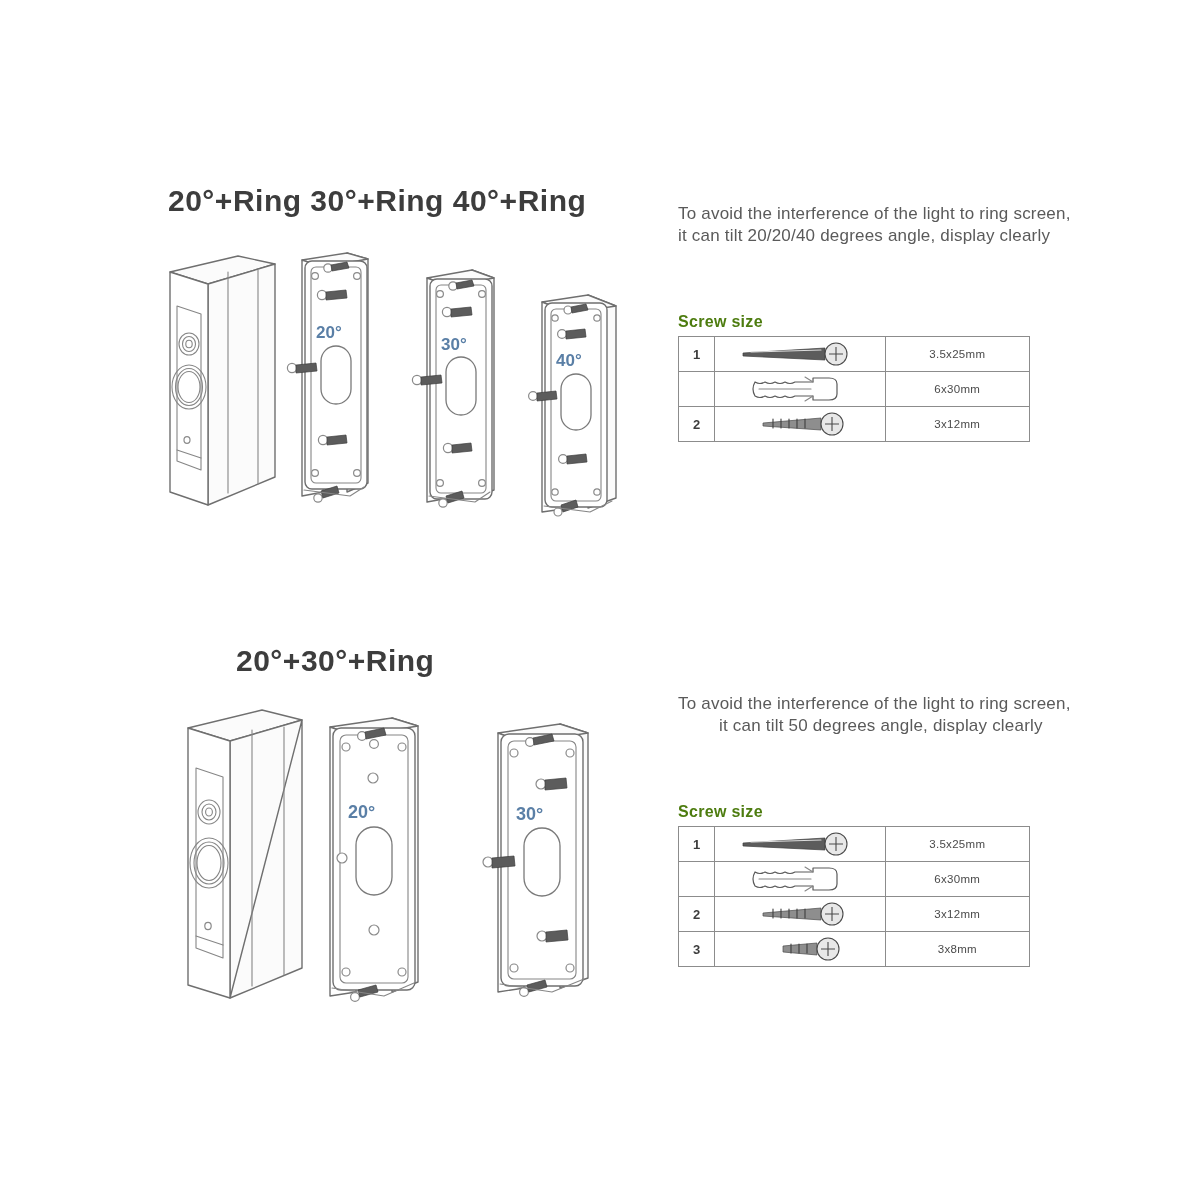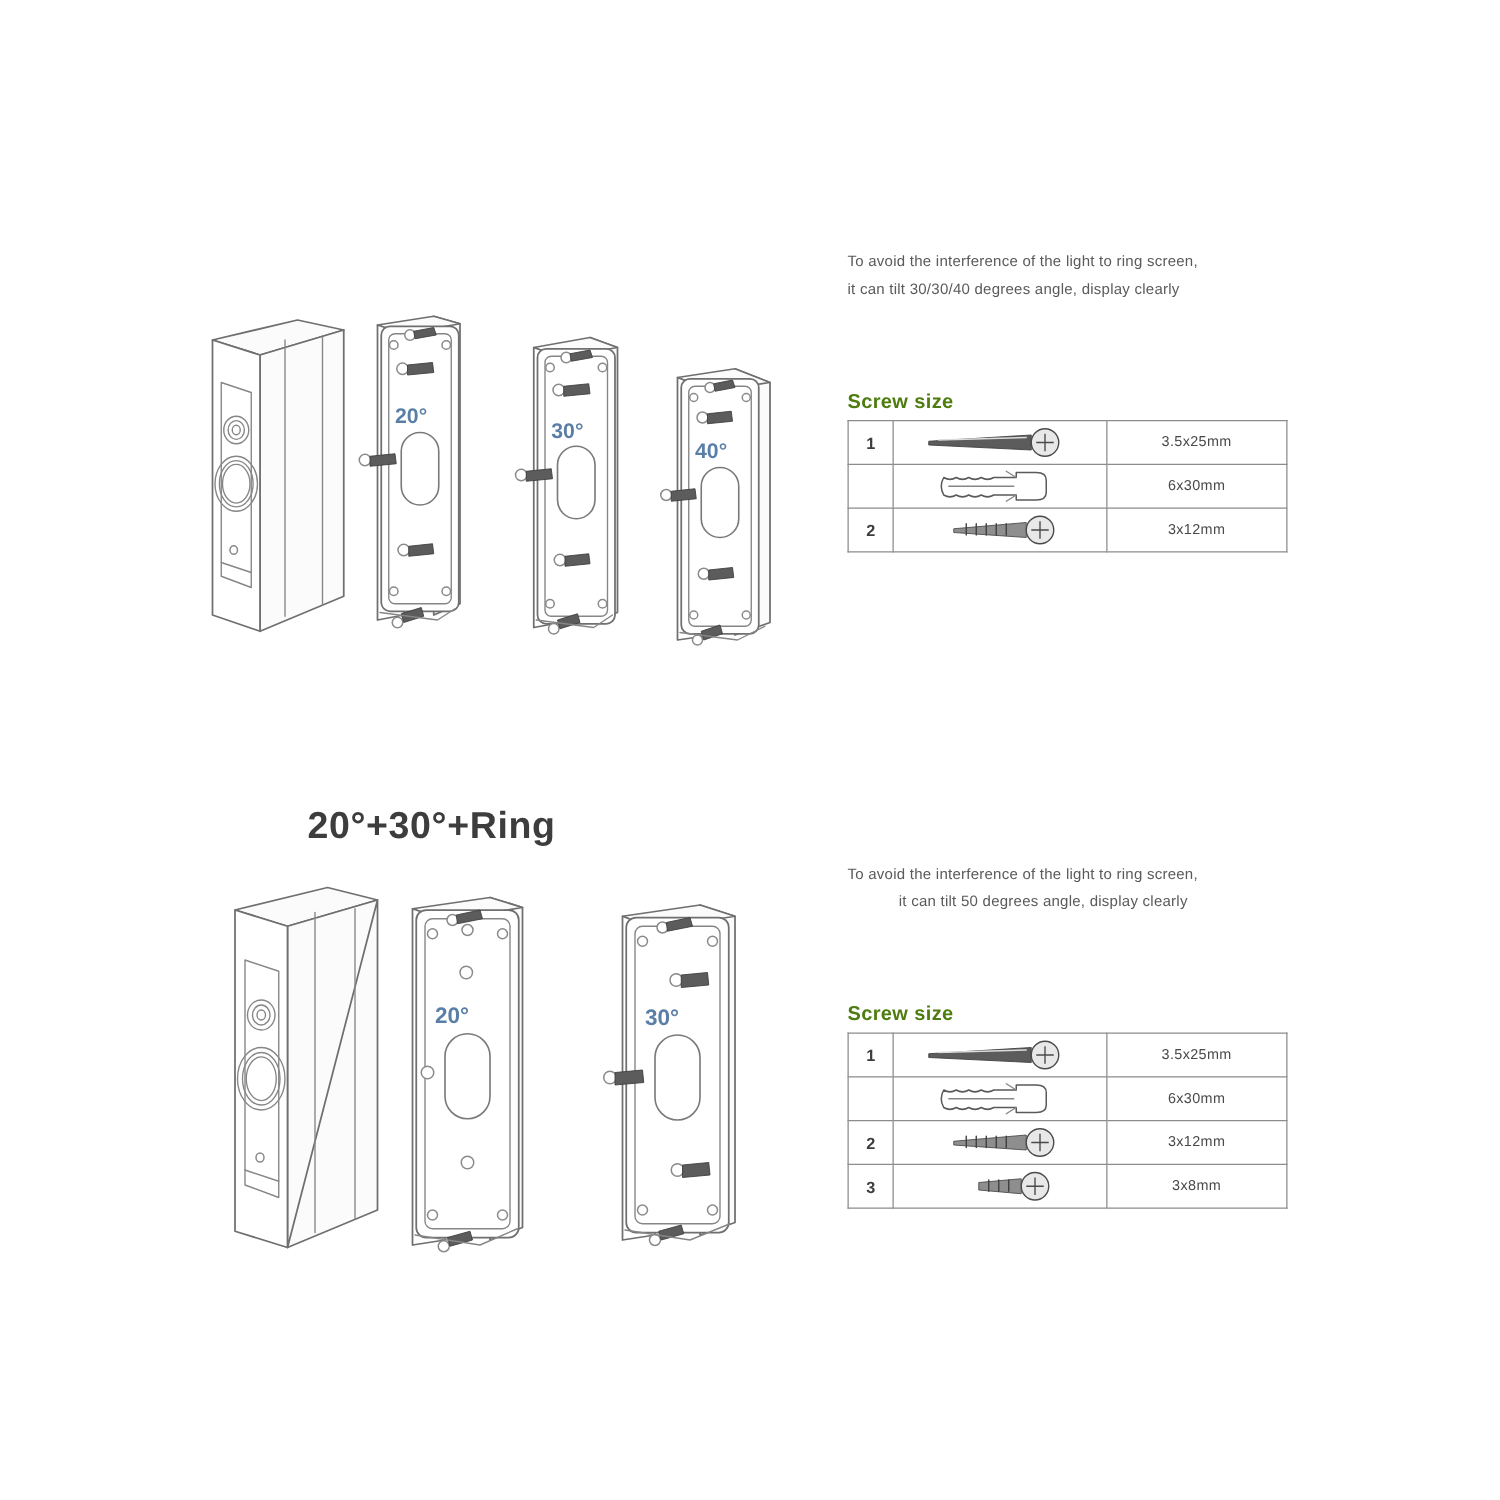--- a/index.html
+++ b/index.html
@@ -20,21 +20,21 @@
     font-size:30px;
     font-weight:600;
     letter-spacing:0.5px;
     color:#3d3d3d;
     white-space:nowrap;
   }
 
   
   .note{
     position:absolute;
-    font-size:12px;
+    font-size:17px;
     line-height:1.65;
     color:#5a5a5a;
     letter-spacing:0.2px;
     white-space:nowrap;
   }
 
   
   .screw-block{position:absolute;}
   .screw-heading{
     font-size:16px;
@@ -74,23 +74,24 @@
   .scr-head{fill:#e8e8e8;stroke:#4a4a4a;stroke-width:1.1;}
   .scr-cross{stroke:#4a4a4a;stroke-width:1.1;fill:none;}
   .angle-lbl{font-family:"Liberation Sans",sans-serif;font-weight:700;fill:#5a7fa6;}
   .anchor{fill:#ffffff;stroke:#5a5a5a;stroke-width:1.2;stroke-linejoin:round;}
 </style>
 </head>
 <body>
 
 <div class="sheet">
 
+  <div class="kit-title" style="left:168px;top:184px;">20°+Ring  30°+Ring  40°+Ring</div>
 
   <div class="note" style="left:678px;top:200px;">To avoid the interference of the light to ring screen,</div>
-  <div class="note" style="left:678px;top:222px;">it can tilt 30/30/40 degrees angle, display clearly</div>
+  <div class="note" style="left:678px;top:222px;">it can tilt 20/20/40 degrees angle, display clearly</div>
 
   <div class="illus" style="left:150px;top:240px;">
     <svg width="500" height="290" viewBox="0 0 500 290">
 
       <g>
 
         <path class="face-sd" d="M20,32 L88,16 L125,24 L58,44 Z"></path>
 
         <path class="face-sd" d="M125,24 L125,237 L58,265 L58,44 Z"></path>
 
@@ -271,21 +272,21 @@
                 <path class="scr-cross" d="M100,15 L114,15 M107,8 L107,22"></path>
               </svg>
             </div>
           </td>
           <td class="c-size">3x12mm</td>
         </tr>
       </tbody>
     </table>
   </div>
 
-  <div class="kit-title" style="left:246px;top:644px;">20°+30°+Ring</div>
+  <div class="kit-title" style="left:236px;top:644px;">20°+30°+Ring</div>
 
   <div class="note" style="left:678px;top:690px;">To avoid the interference of the light to ring screen,</div>
   <div class="note" style="left:678px;top:712px;margin-left:41px;">it can tilt 50 degrees angle, display clearly</div>
 
   <div class="illus" style="left:170px;top:700px;">
     <svg width="430" height="320" viewBox="0 0 430 320">
 
       <g>
         <path class="face-sd" d="M18,28 L92,10 L132,20 L60,41 Z"></path>
         <path class="face-sd" d="M132,20 L132,268 L60,298 Z M60,41 L132,20 L132,268 L60,298 Z"></path>

